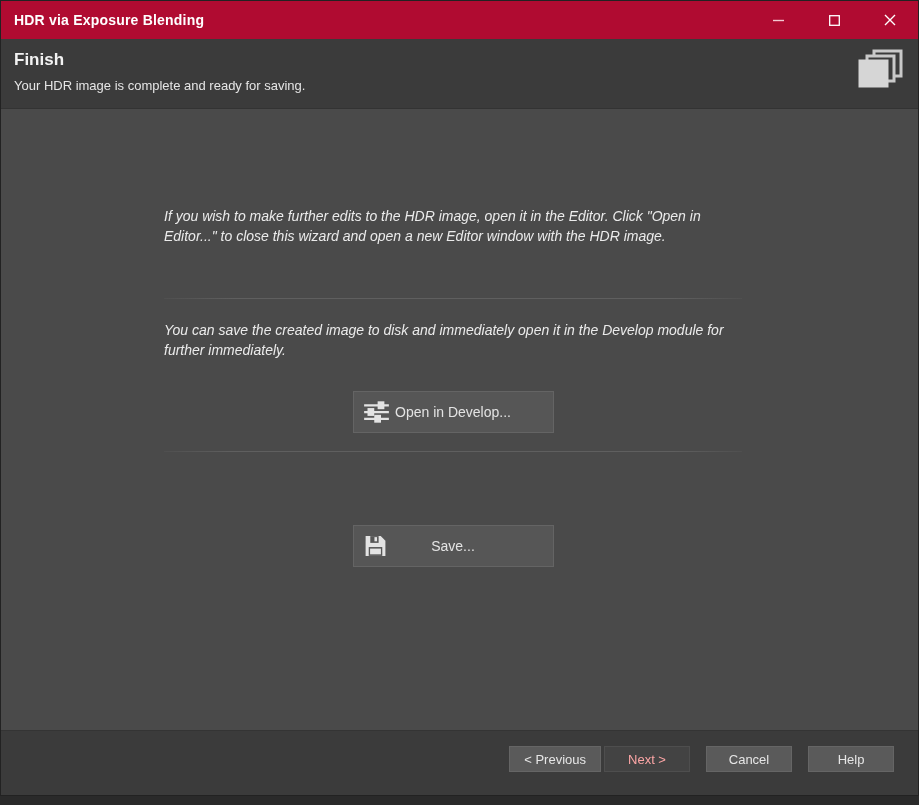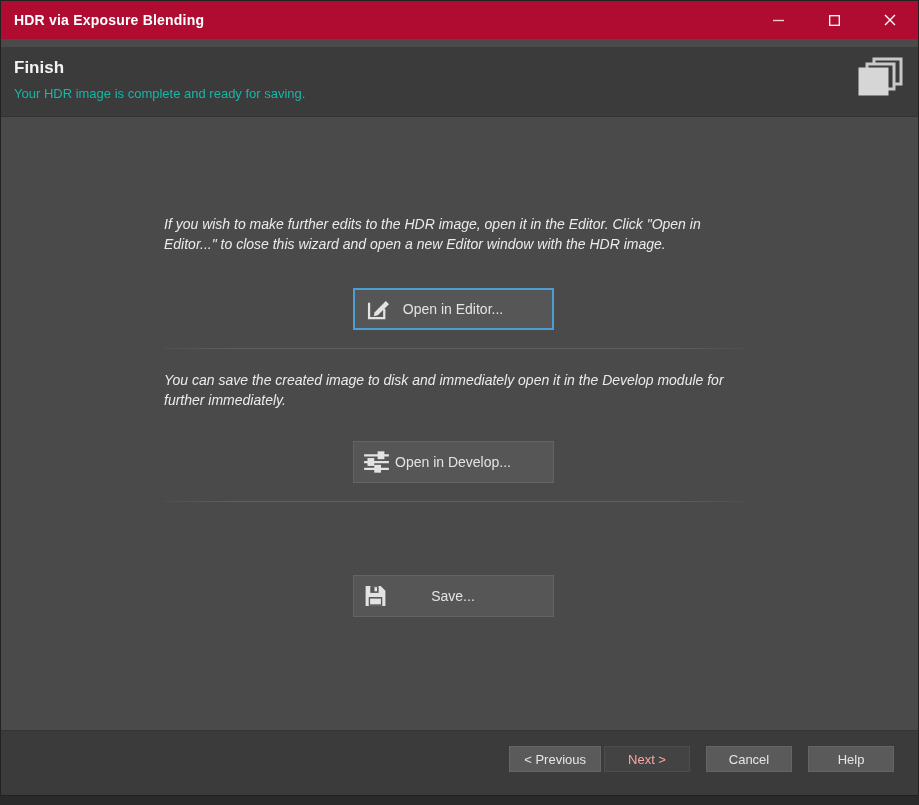--- a/index.html
+++ b/index.html
@@ -31,24 +31,23 @@
   }
   .tb-btn svg { display: block; }
 
   
   .header {
     flex: 0 0 70px;
     background: #3b3b3b;
     padding: 11px 16px 0 13px;
     position: relative;
     border-bottom: 1px solid #333;
-    margin-top: 8px;
   }
   .header-title { font-size: 17px; font-weight: bold; color: #f2f2f2; }
-  .header-subtitle { font-size: 13px; color: #14b8a6; margin-top: 8px; }
+  .header-subtitle { font-size: 13px; color: #e5e5e5; margin-top: 8px; }
   .header-icon { position: absolute; right: 14px; top: 10px; }
 
   
   .content {
     flex: 1 1 auto;
     padding: 97px 182px 0 163px;
     color: #ebebeb;
   }
   .section-text {
     font-size: 14px;
@@ -161,31 +160,20 @@
         <rect x="2" y="12" width="27" height="25" fill="#d6d6d6" stroke="#d6d6d6" stroke-width="3"></rect>
       </svg>
     </div>
   </div>
 
   <div class="content">
 
     <div class="section">
       <div class="section-text">If you wish to make further edits to the HDR image, open it in the Editor. Click "Open in Editor..." to close this wizard and open a new Editor window with the HDR image.</div>
       <div class="gap-34"></div>
-      <div class="button-row">
-        <button class="big-btn focused">
-          <span class="btn-icon">
-            <svg width="27" height="27" viewBox="0 0 24 24">
-              <path d="M4.5 6.5 V20 H18 V12" fill="none" stroke="#e3e3e3" stroke-width="2"></path>
-              <path d="M9.5 14.8 L19.4 4.9 L22.2 7.7 L12.3 17.6 L8.6 18.5 Z" fill="#e3e3e3"></path>
-            </svg>
-          </span>
-          <span>Open in Editor...</span>
-        </button>
-      </div>
       <div class="gap-18"></div>
       <div class="divider"></div>
       <div class="gap-21"></div>
     </div>
 
     <div class="section">
       <div class="section-text">You can save the created image to disk and immediately open it in the Develop module for further immediately.</div>
       <div class="gap-31"></div>
       <div class="button-row">
         <button class="big-btn">

